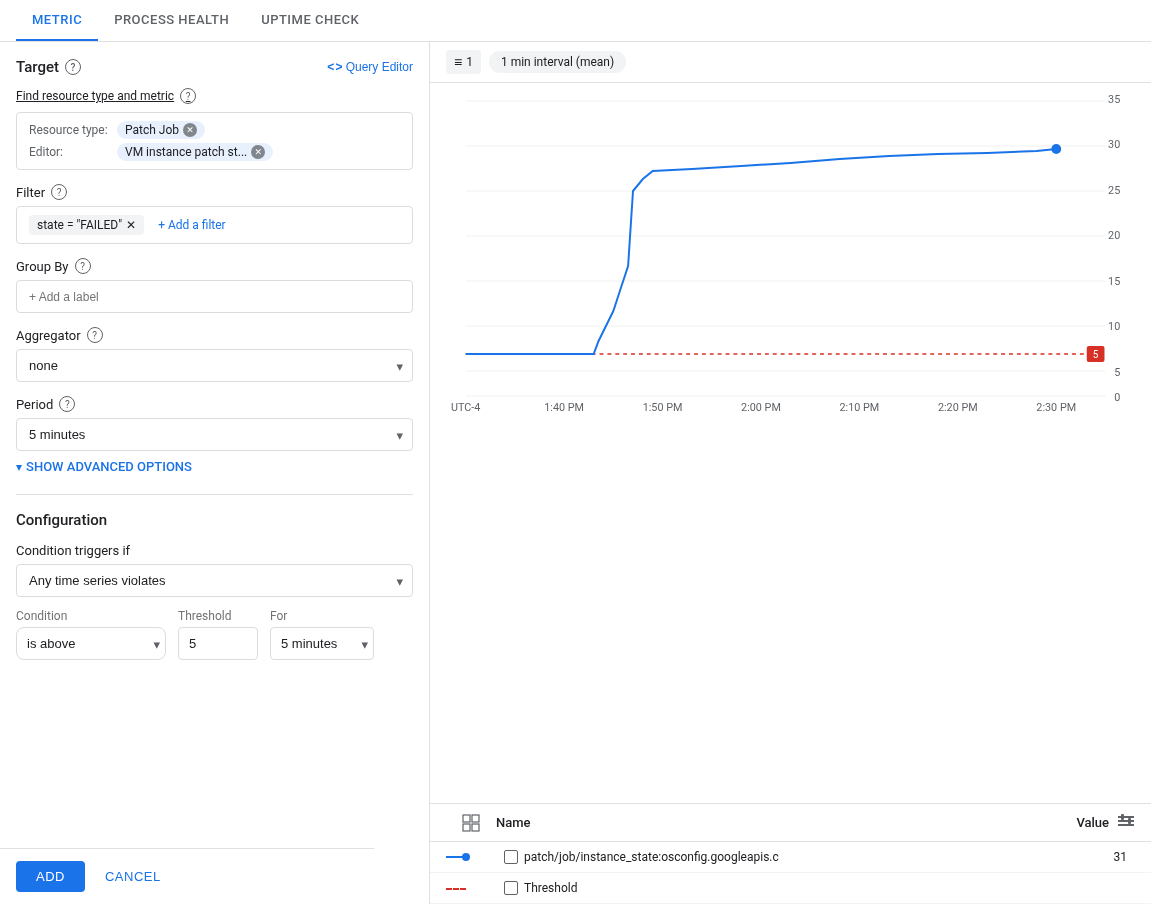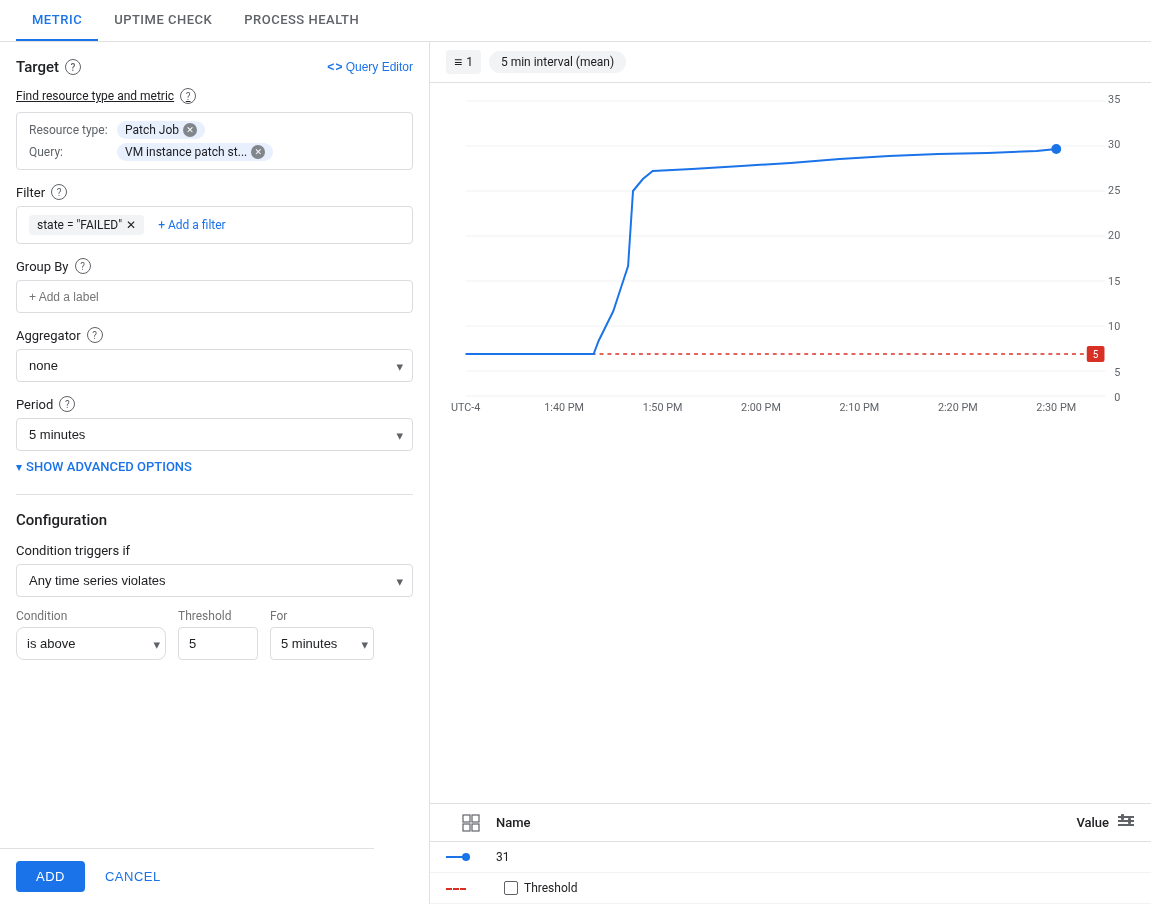--- a/index.html
+++ b/index.html
@@ -93,22 +93,22 @@
 
     
     .left-panel::-webkit-scrollbar { width: 6px; }
     .left-panel::-webkit-scrollbar-thumb { background: #dadce0; border-radius: 3px; }
   </style>
 </head>
 <body>
 
 <div class="top-tabs">
   <div class="top-tab active">METRIC</div>
+  <div class="top-tab">PROCESS HEALTH</div>
   <div class="top-tab">UPTIME CHECK</div>
-  <div class="top-tab">PROCESS HEALTH</div>
 </div>
 
 <div class="main-layout">
 
   <div class="left-panel" style="position:relative; padding-bottom: 64px;">
 
     <div class="section">
       <div class="section-header">
         <div class="section-title">
           <span>Target</span>
@@ -126,21 +126,21 @@
       </div>
       <div class="field-box">
         <div class="field-row">
           <span class="field-label">Resource type:</span>
           <span class="chip">
             <span>Patch Job</span>
             <span class="chip-close">✕</span>
           </span>
         </div>
         <div class="field-row">
-          <span class="field-label">Query:</span>
+          <span class="field-label">Editor:</span>
           <span class="chip">
             <span>VM instance patch st...</span>
             <span class="chip-close">✕</span>
           </span>
         </div>
       </div>
 
       <div style="margin-top: 14px;">
         <div class="field-label-main">
           <span>Filter</span>
@@ -257,21 +257,21 @@
     </div>
   </div>
 
   <div class="right-panel">
 
     <div class="chart-topbar">
       <div class="filter-badge">
         <span style="font-size:14px;">≡</span>
         <span>1</span>
       </div>
-      <div class="interval-badge">5 min interval (mean)</div>
+      <div class="interval-badge">1 min interval (mean)</div>
     </div>
 
     <div class="chart-container">
       <svg class="chart-svg" viewBox="0 0 700 320" xmlns="http://www.w3.org/2000/svg" preserveAspectRatio="none" style="width:100%; height:320px;">
 
         <text x="685" y="12" font-size="11" fill="#5f6368" text-anchor="end">35</text>
         <text x="685" y="57" font-size="11" fill="#5f6368" text-anchor="end">30</text>
         <text x="685" y="103" font-size="11" fill="#5f6368" text-anchor="end">25</text>
         <text x="685" y="148" font-size="11" fill="#5f6368" text-anchor="end">20</text>
         <text x="685" y="194" font-size="11" fill="#5f6368" text-anchor="end">15</text>
@@ -332,20 +332,24 @@
       </div>
 
       <div class="legend-row">
         <div class="legend-row-icon">
           <div style="display:flex; align-items:center; gap:4px;">
             <div style="width:20px; height:2px; background:#1a73e8; position:relative; top:0;">
               <div style="width:8px; height:8px; border-radius:50%; background:#1a73e8; position:absolute; right:-4px; top:-3px;"></div>
             </div>
           </div>
         </div>
+        <div style="margin-left:8px; display:flex; align-items:center; gap:6px; flex:1;">
+          <div class="checkbox-fake"></div>
+          <span class="legend-row-name">patch/job/instance_state:osconfig.googleapis.c</span>
+        </div>
         <div class="legend-row-value">31</div>
       </div>
 
       <div class="legend-row">
         <div class="legend-row-icon">
           <div style="width:20px; height:0; border-top:2px dashed #d93025; margin-top:1px;"></div>
         </div>
         <div style="margin-left:8px; display:flex; align-items:center; gap:6px; flex:1;">
           <div class="checkbox-fake"></div>
           <span class="legend-row-name">Threshold</span>

